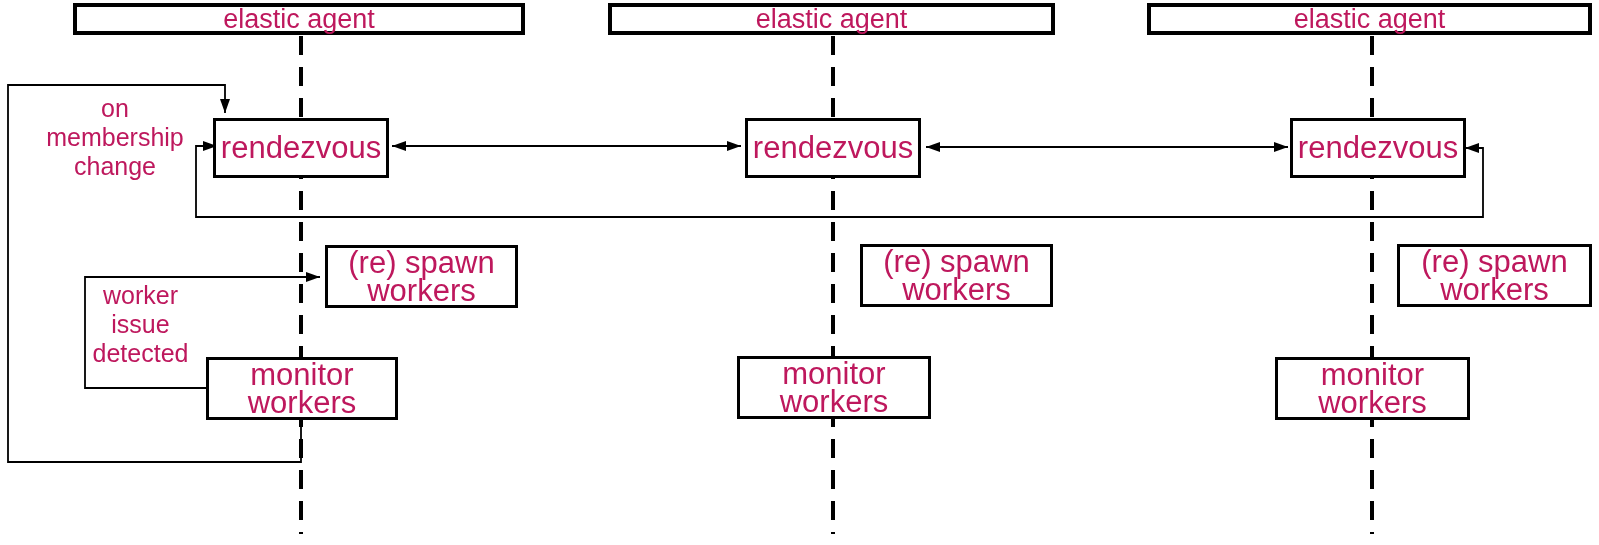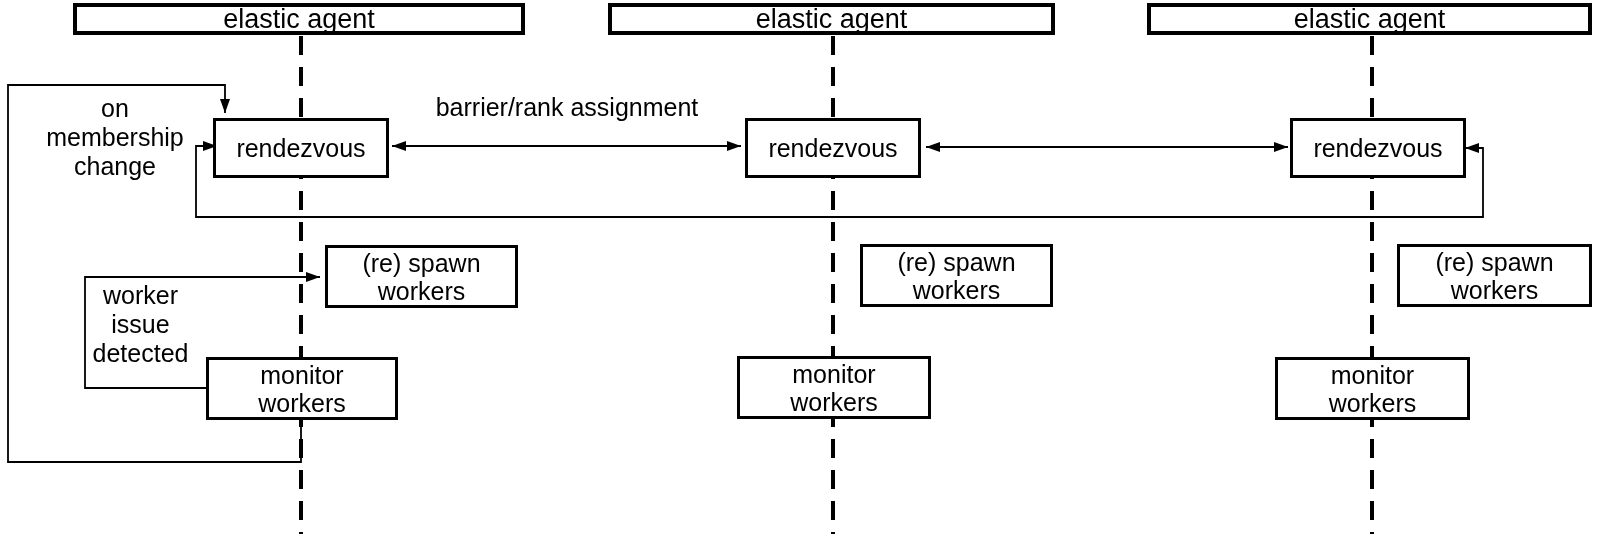--- a/index.html
+++ b/index.html
@@ -1,26 +1,26 @@
 <!DOCTYPE html>
 <html><head>
 <meta charset="utf-8">
 <style>
   html,body{margin:0;padding:0;background:#ffffff;}
   .canvas{
     position:relative;width:1599px;height:545px;background:#ffffff;overflow:hidden;
-    font-family:"Liberation Sans", sans-serif;color:#000000;
+    font-family:"Liberation Sans", sans-serif;color:#be185d;
   }
   svg.wires{position:absolute;left:0;top:0;width:1599px;height:545px;}
   .wire{stroke:#000;stroke-width:1.8;fill:none;}
   .lifeline{stroke:#000;stroke-width:4;stroke-dasharray:19 12;fill:none;}
   .box{
     position:absolute;box-sizing:border-box;background:#ffffff;border:3.5px solid #000;
     display:flex;align-items:center;justify-content:center;text-align:center;
-    font-size:25px;line-height:28px;white-space:pre-line;
+    font-size:31px;line-height:28px;white-space:pre-line;
   }
   .agent{border-width:4px;font-size:27px;line-height:26px;}
   .note{
     position:absolute;text-align:center;font-size:25px;line-height:29px;white-space:pre-line;
   }
 </style>
 </head>
 <body>
 
 <div class="canvas">
@@ -94,15 +94,14 @@
     <span>monitor
 workers</span>
   </div>
 
   <div class="note" style="left:58px;top:281px;width:165px">worker
 issue
 detected</div>
   <div class="note" style="left:30px;top:94px;width:170px">on
 membership
 change</div>
-  <div class="note" style="left:407px;top:93px;width:320px">barrier/rank assignment</div>
 
 </div>
 
 </body></html>

